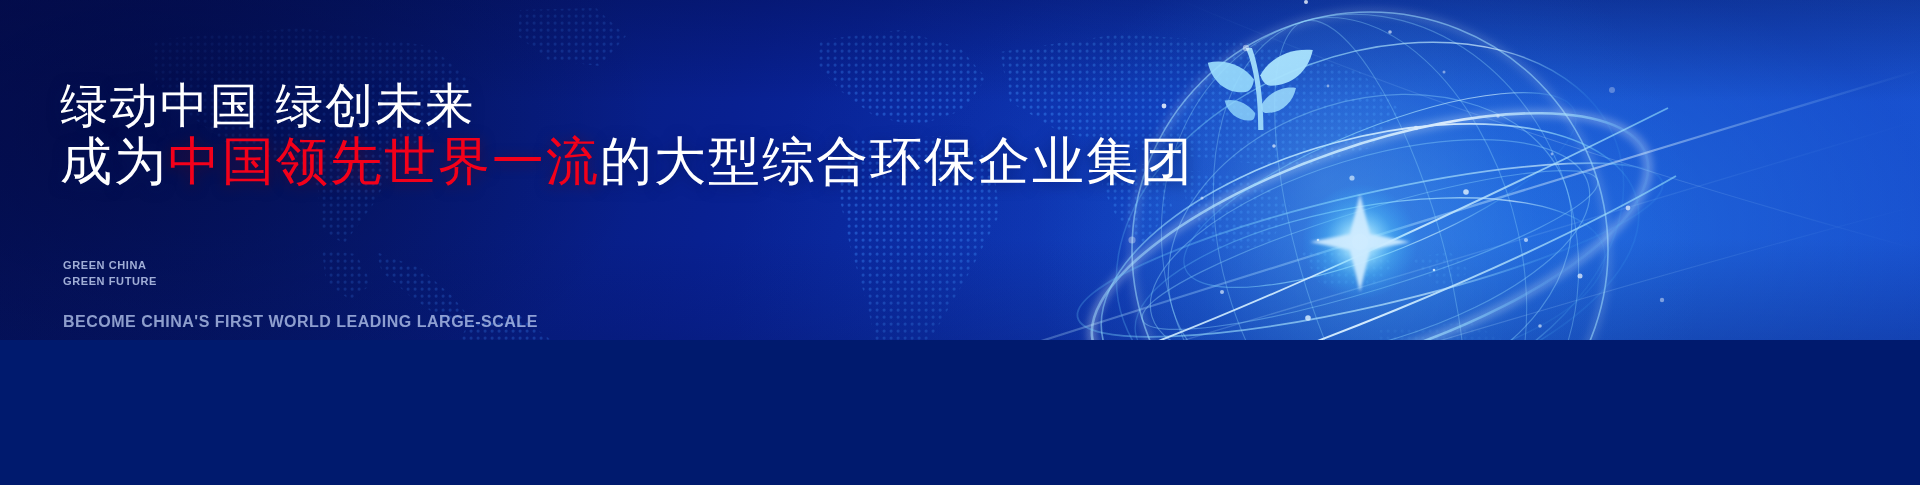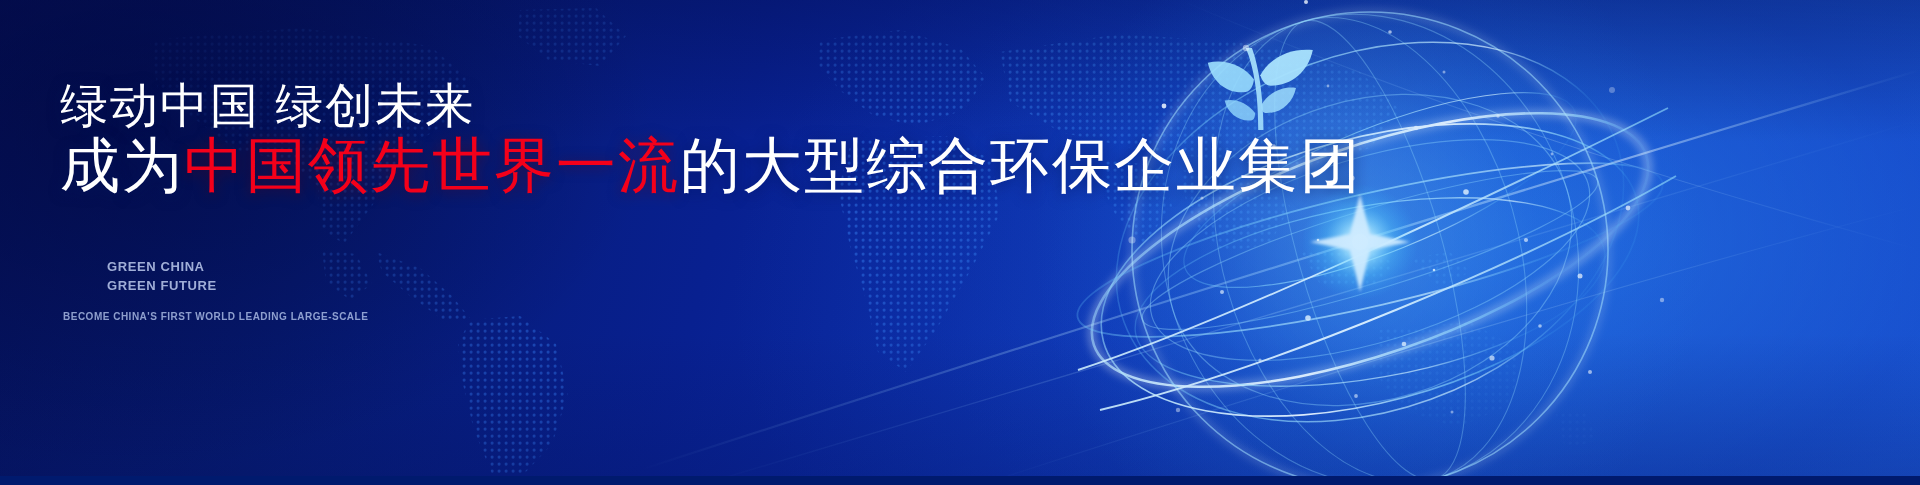--- a/index.html
+++ b/index.html
@@ -5,21 +5,21 @@
 <style>
   * { margin:0; padding:0; box-sizing:border-box; }
   html,body{
     width:1920px; height:485px; overflow:hidden;
     background:#001a6e;
     font-family:"Liberation Sans","DejaVu Sans",sans-serif;
   }
 
   #banner{
     position:relative;
-    width:1920px; height:476px;
+    width:1920px; height:340px;
     overflow:hidden;
     background:
       radial-gradient(ellipse 900px 620px at 1560px 240px, rgba(40,120,230,0.55) 0%, rgba(20,70,190,0.28) 42%, rgba(0,0,0,0) 72%),
       radial-gradient(ellipse 1100px 700px at 1500px 300px, rgba(30,95,215,0.40) 0%, rgba(0,0,0,0) 70%),
       linear-gradient(105deg, #05125c 0%, #061a72 18%, #082090 38%, #0b2fae 58%, #1347c8 78%, #1a56d8 100%);
   }
 
   
   .mapdots{
     position:absolute; inset:0;
@@ -64,41 +64,40 @@
     position:absolute; left:0; top:78px;
     font-size:48px; line-height:1.16;
     color:#ffffff;
     font-weight:400;
     letter-spacing:2px;
     white-space:nowrap;
     text-shadow:0 2px 14px rgba(0,20,90,0.65);
   }
   .headline2{
     position:absolute; left:0; top:131px;
-    font-size:60px; line-height:1.16;
+    font-size:52px; line-height:1.16;
     color:#ffffff;
     font-weight:400;
     letter-spacing:2px;
     white-space:nowrap;
     text-shadow:0 2px 14px rgba(0,20,90,0.65);
   }
   .hl-red{ color:#f4001a; text-shadow:0 2px 14px rgba(90,0,10,0.5); }
 
   .sub-en{
     position:absolute; left:3px; top:258px;
-    font-size:13px; line-height:1.45;
+    font-size:11px; line-height:1.45;
     font-weight:bold;
     letter-spacing:.6px;
     color:rgba(200,214,246,0.80);
     white-space:nowrap;
-    margin-left:44px;
   }
   .tagline-en{
     position:absolute; left:3px; top:310px;
-    font-size:10px; line-height:1.45;
+    font-size:16px; line-height:1.45;
     font-weight:bold;
     letter-spacing:.5px;
     color:rgba(196,212,248,0.72);
     white-space:nowrap;
   }
 </style>
 </head>
 <body>
 
 <div id="banner">

